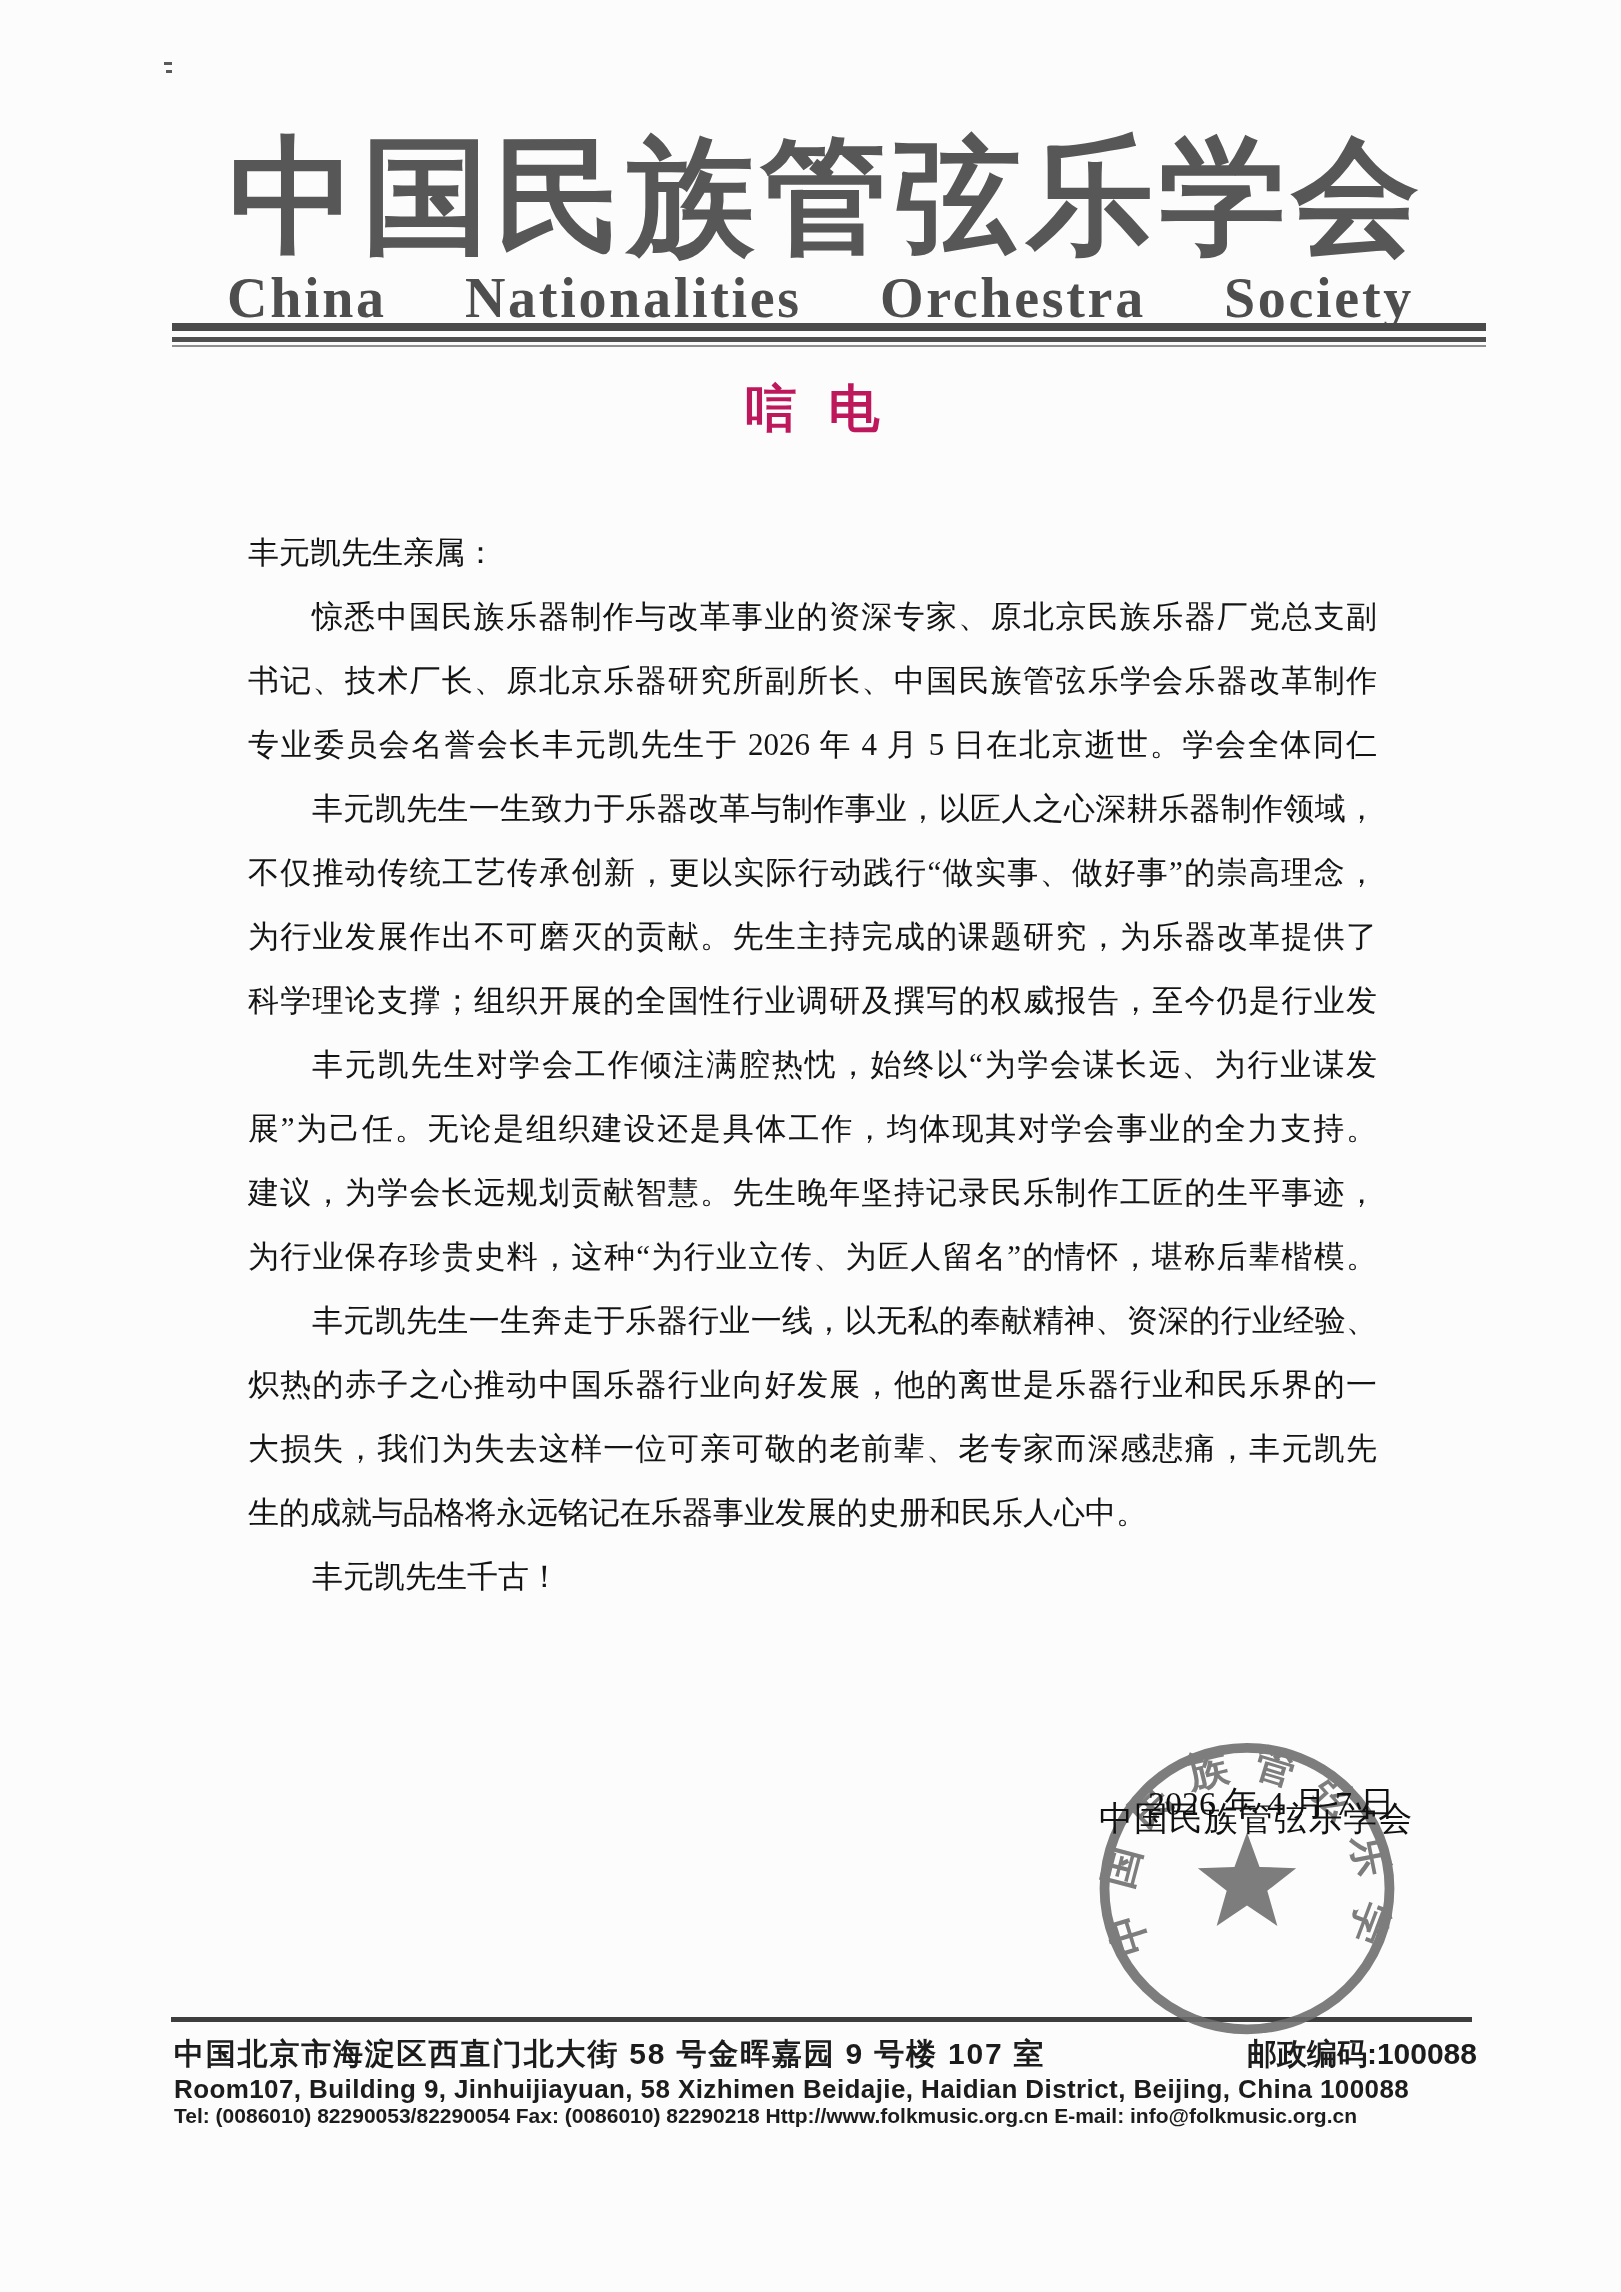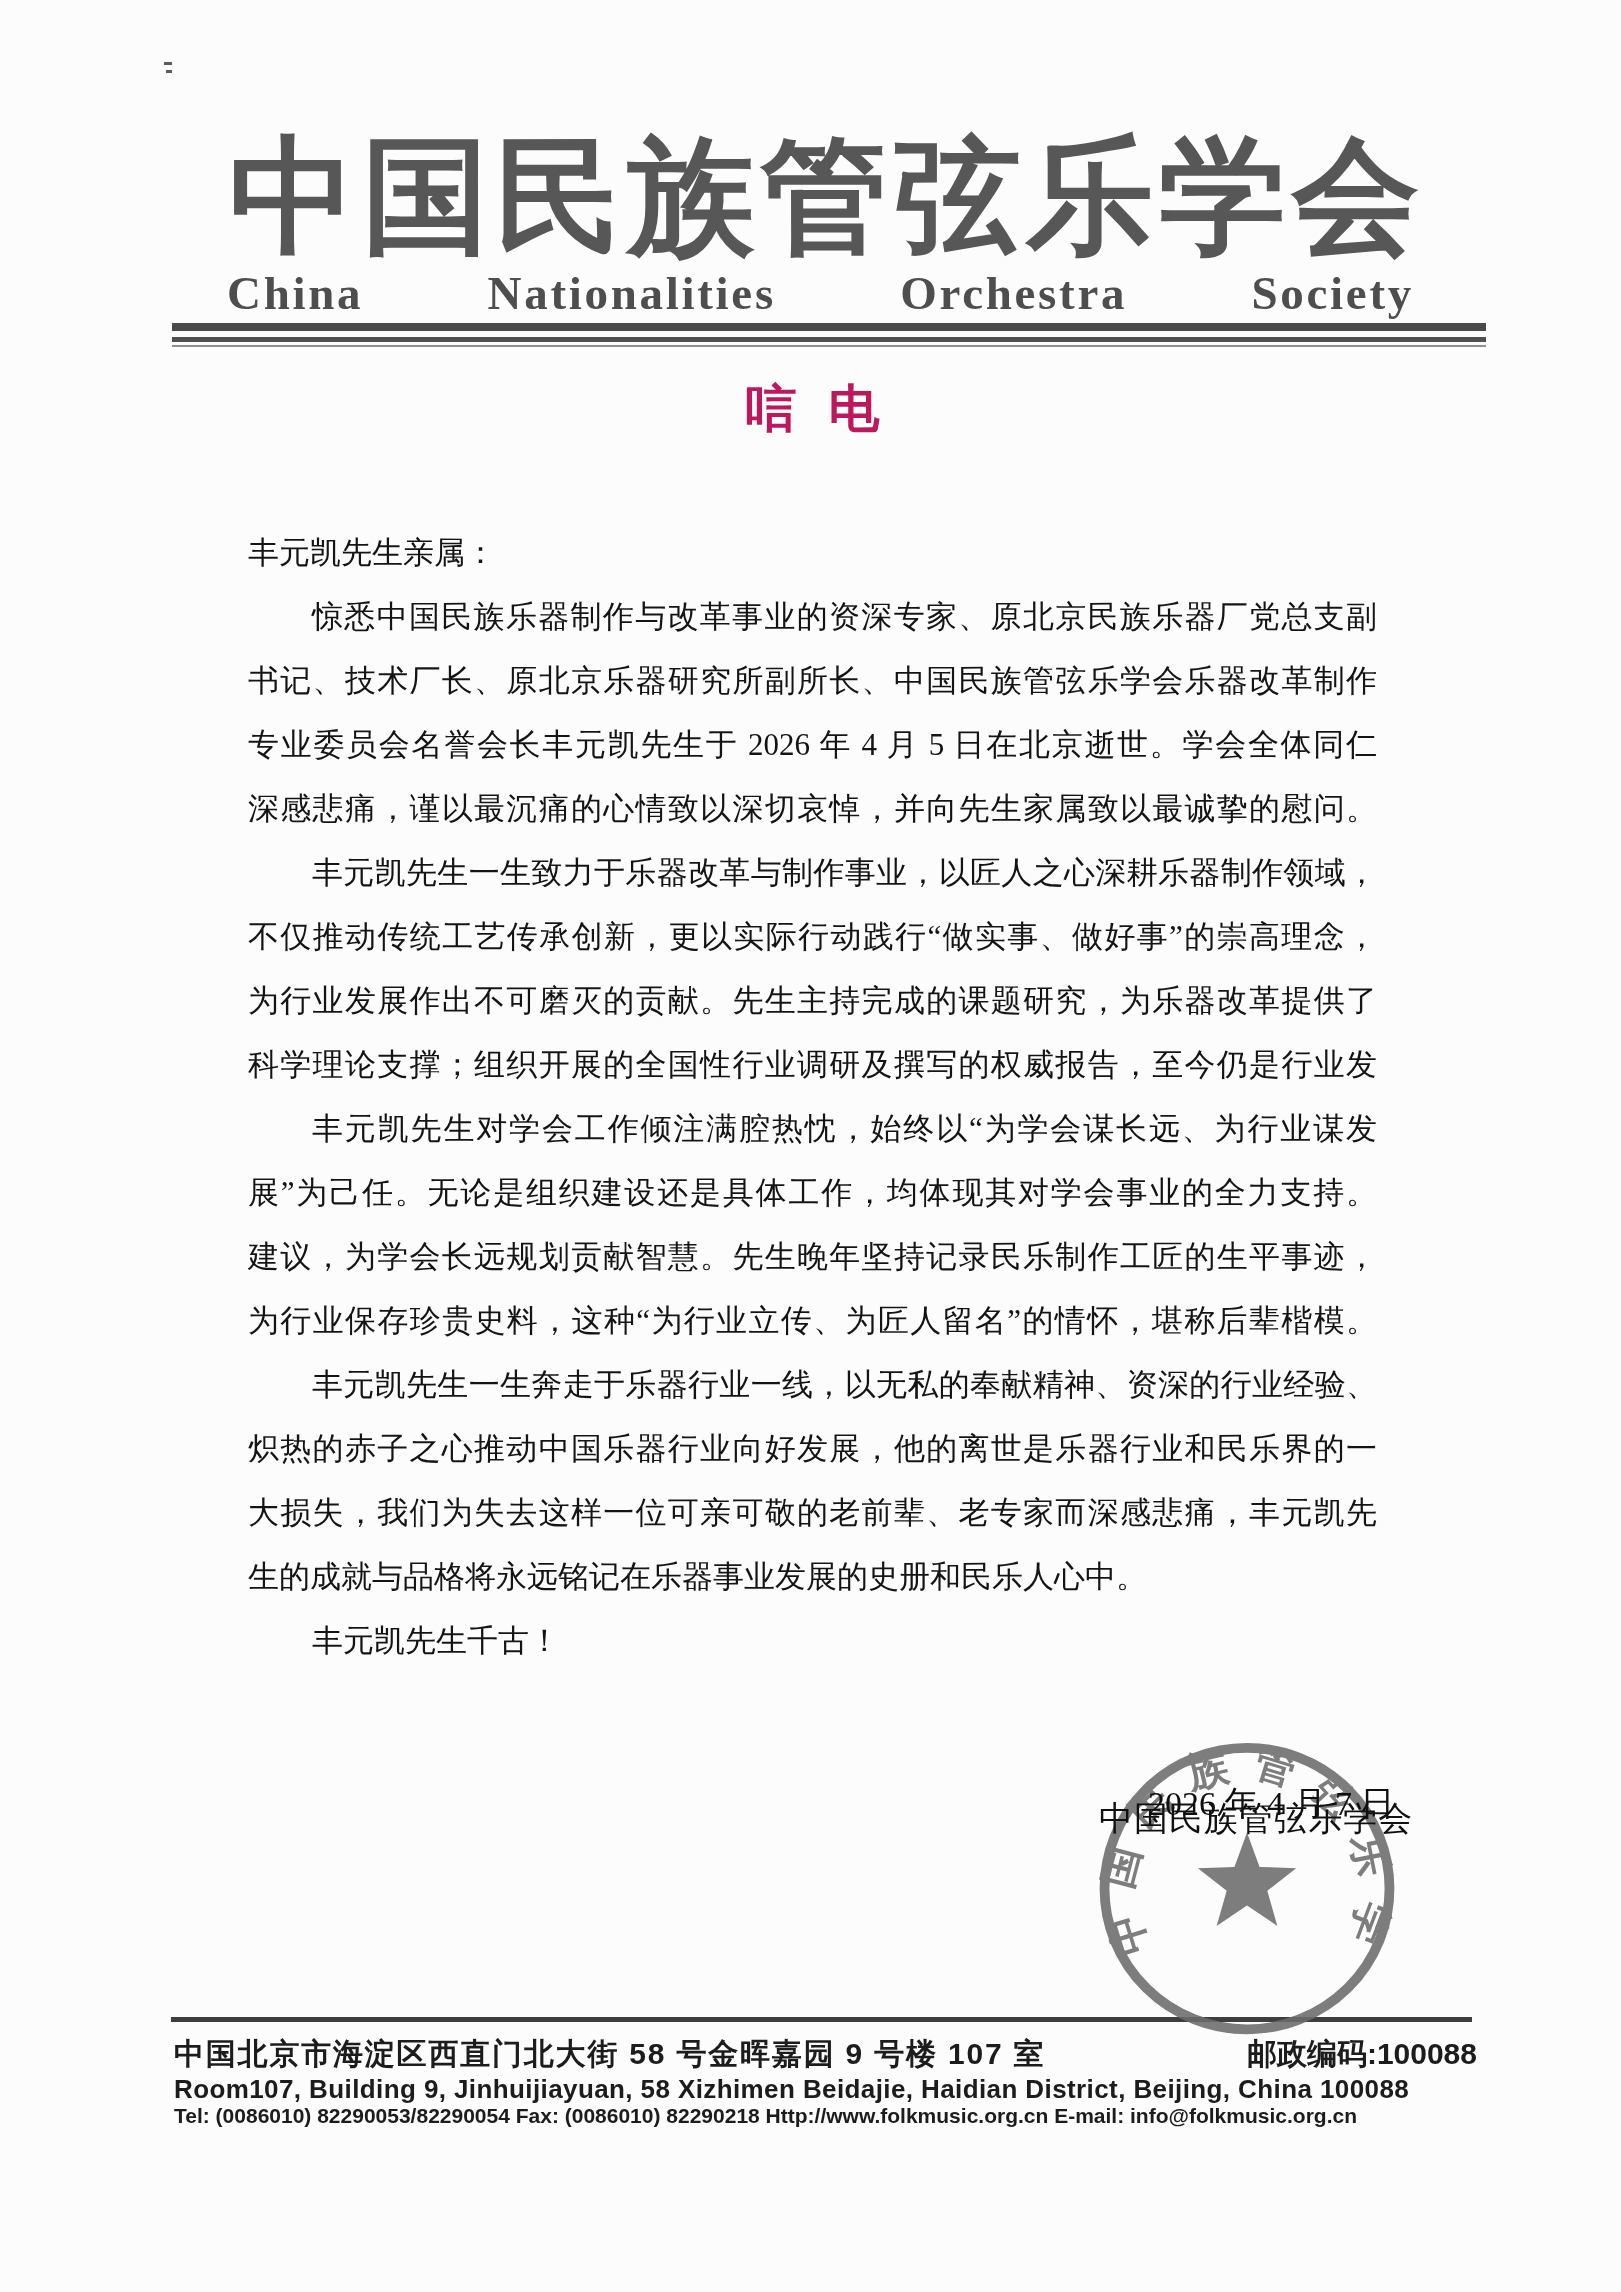--- a/index.html
+++ b/index.html
@@ -13,21 +13,21 @@
 
   
   .org-cn{
     position:absolute;left:229px;top:130px;width:1190px;height:135px;
     display:flex;justify-content:space-between;align-items:center;
     font-size:127px;font-weight:700;color:#575757;line-height:135px;
   }
   .org-en{
     position:absolute;left:227px;top:266px;width:1187px;
     display:flex;justify-content:space-between;
-    font-size:47px;font-weight:700;color:#4e4e4e;letter-spacing:2.7px;
+    font-size:56px;font-weight:700;color:#4e4e4e;letter-spacing:2.7px;
     font-family:"Liberation Serif","DejaVu Serif",serif;
   }
   .rule{position:absolute;left:172px;width:1314px;}
   .rule-1{top:323px;height:8px;background:#4a4a4a;}
   .rule-2{top:337px;height:4.5px;background:#4f4f4f;}
   .rule-3{top:345px;height:1.8px;background:#8f8f8f;}
 
   
   .doc-title{
     position:absolute;left:248px;top:375px;width:1129px;
@@ -101,21 +101,20 @@
   <div class="rule rule-2"></div>
   <div class="rule rule-3"></div>
 
   <div class="doc-title">唁电</div>
 
   <div class="body-block">
     <div class="bline nofill">丰元凯先生亲属：</div>
   <div class="bline indent">惊悉中国民族乐器制作与改革事业的资深专家、原北京民族乐器厂党总支副</div>
       <div class="bline">书记、技术厂长、原北京乐器研究所副所长、中国民族管弦乐学会乐器改革制作</div>
       <div class="bline">专业委员会名誉会长丰元凯先生于 2026 年 4 月 5 日在北京逝世。学会全体同仁</div>
-      <div class="bline">深感悲痛，谨以最沉痛的心情致以深切哀悼，并向先生家属致以最诚挚的慰问。</div>
       <div class="bline indent">丰元凯先生一生致力于乐器改革与制作事业，以匠人之心深耕乐器制作领域，</div>
       <div class="bline">不仅推动传统工艺传承创新，更以实际行动践行“做实事、做好事”的崇高理念，</div>
       <div class="bline">为行业发展作出不可磨灭的贡献。先生主持完成的课题研究，为乐器改革提供了</div>
       <div class="bline">科学理论支撑；组织开展的全国性行业调研及撰写的权威报告，至今仍是行业发</div>
       <div class="bline indent">丰元凯先生对学会工作倾注满腔热忱，始终以“为学会谋长远、为行业谋发</div>
       <div class="bline">展”为己任。无论是组织建设还是具体工作，均体现其对学会事业的全力支持。</div>
       <div class="bline">建议，为学会长远规划贡献智慧。先生晚年坚持记录民乐制作工匠的生平事迹，</div>
       <div class="bline">为行业保存珍贵史料，这种“为行业立传、为匠人留名”的情怀，堪称后辈楷模。</div>
       <div class="bline indent">丰元凯先生一生奔走于乐器行业一线，以无私的奉献精神、资深的行业经验、</div>
       <div class="bline">炽热的赤子之心推动中国乐器行业向好发展，他的离世是乐器行业和民乐界的一</div>

